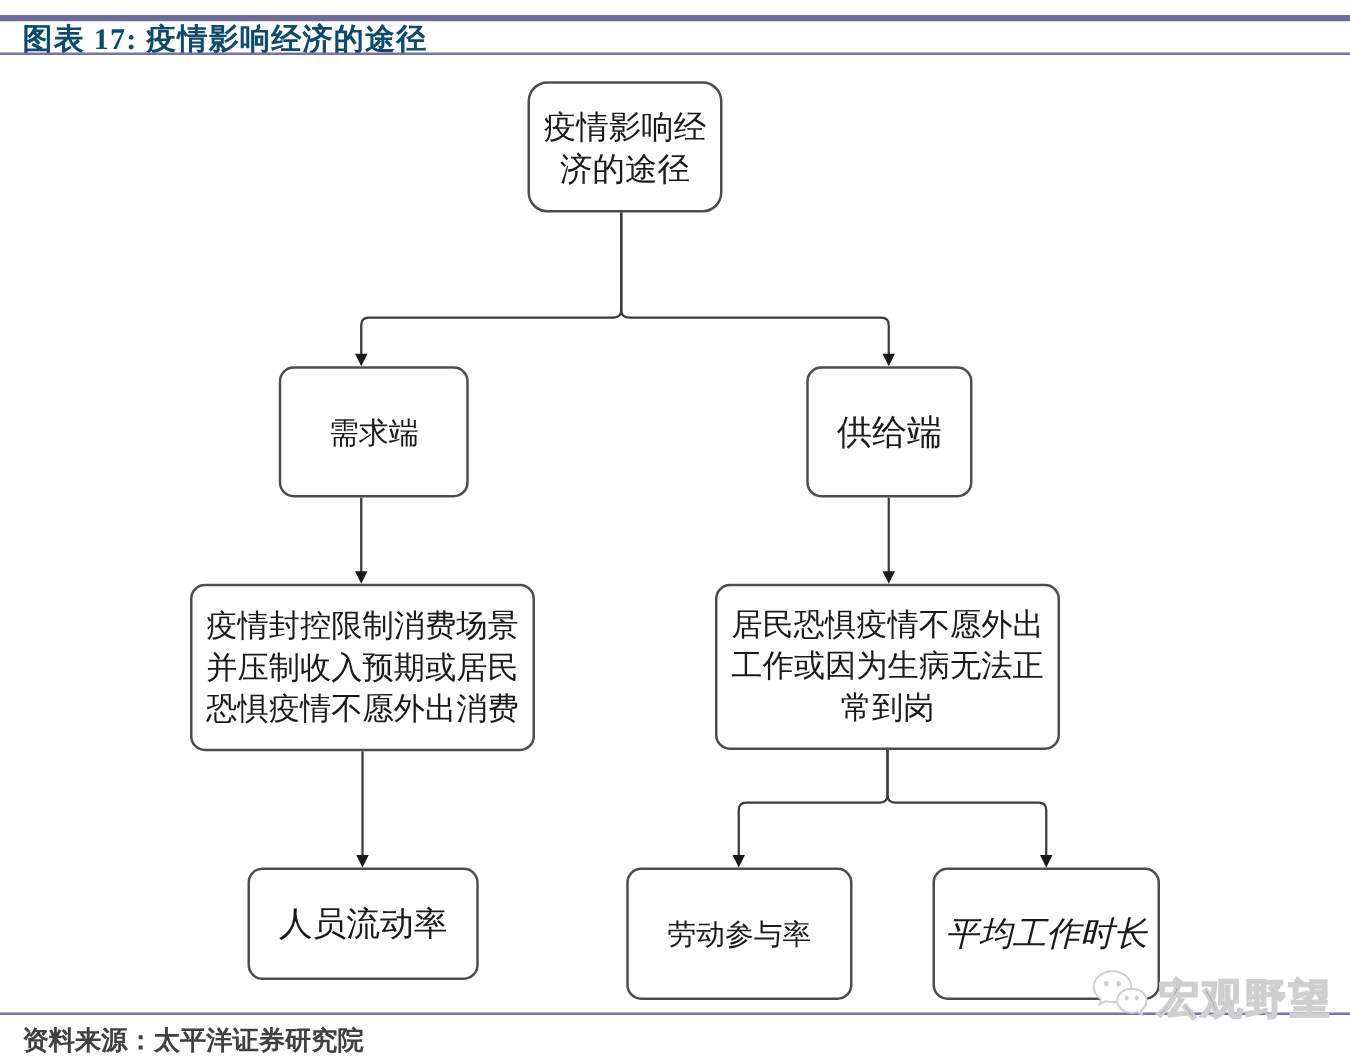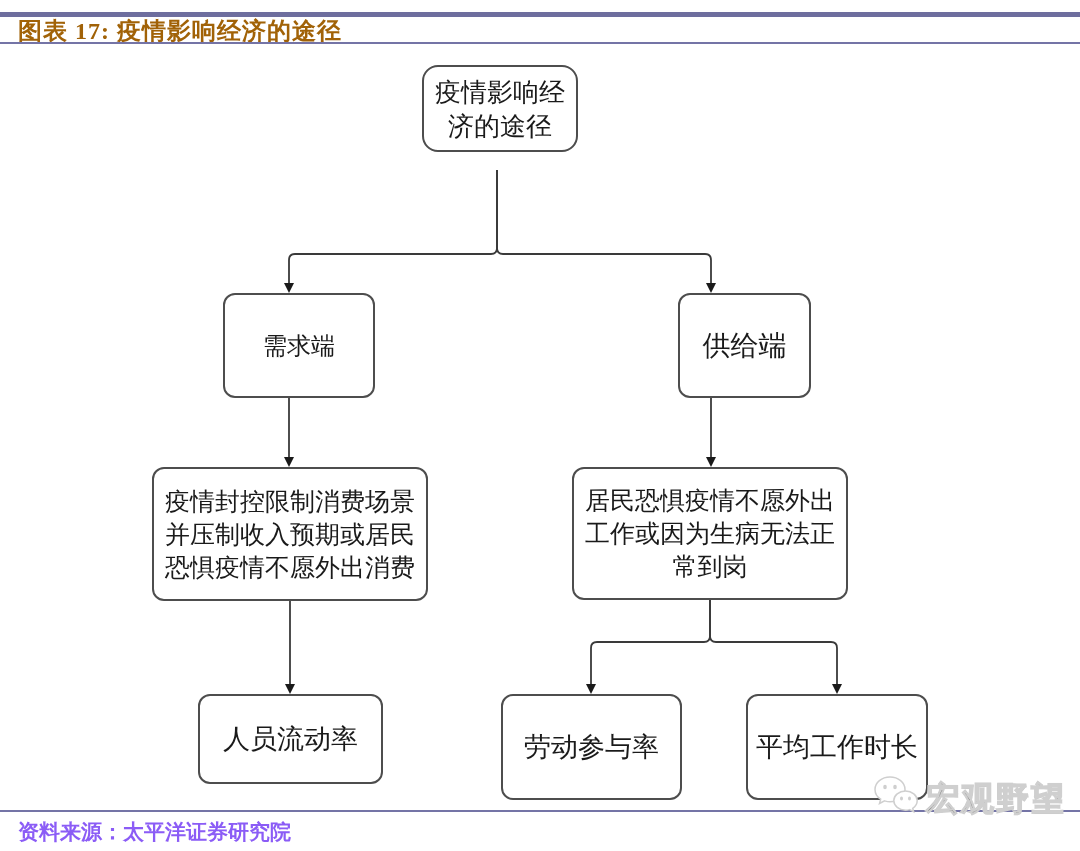--- a/index.html
+++ b/index.html
@@ -17,58 +17,58 @@
   .rule.thick { top: 12px; height: 5px; }
   .rule.thin-top { top: 42px; height: 2px; background: #7474a6; }
   .rule.thin-bottom { top: 810px; height: 2px; background: #7474a6; }
 
   .figure-title {
     position: absolute;
     top: 15px; left: 18px;
     font-family: "Liberation Serif", serif;
     font-weight: bold;
     font-size: 24px;
-    color: #a16207;
+    color: #0c4a6e;
     letter-spacing: 1px;
     white-space: nowrap;
   }
   .figure-source {
     position: absolute;
     top: 818px; left: 18px;
     font-family: "Liberation Serif", serif;
     font-weight: bold;
     font-size: 21px;
-    color: #8b5cf6;
+    color: #404040;
     white-space: nowrap;
   }
 
   
   .node {
     position: absolute;
     background: #ffffff;
     border: 2px solid #4d4d4d;
     border-radius: 12px;
     display: flex;
     align-items: center;
     justify-content: center;
     text-align: center;
     color: #1a1a1a;
     box-sizing: border-box;
     z-index: 2;
   }
   .node span { display: block; }
 
-  .node-root        { left: 422px; top: 65px;  width: 156px; height: 87px; border-radius: 16px; font-size: 26px; line-height: 34px; }
+  .node-root        { left: 422px; top: 65px;  width: 156px; height: 105px; border-radius: 16px; font-size: 26px; line-height: 34px; }
   .node-demand      { left: 223px; top: 293px; width: 152px; height: 105px; font-size: 24px; }
-  .node-supply      { left: 645px; top: 293px; width: 133px; height: 105px; font-size: 28px; margin-left: 33px; }
+  .node-supply      { left: 645px; top: 293px; width: 133px; height: 105px; font-size: 28px; }
   .node-demand-det  { left: 152px; top: 467px; width: 276px; height: 134px; font-size: 25px; line-height: 33px; padding: 0 8px; }
   .node-supply-det  { left: 572px; top: 467px; width: 276px; height: 133px; font-size: 25px; line-height: 33px; padding: 0 8px; }
   .node-mobility    { left: 198px; top: 694px; width: 185px; height: 90px; font-size: 27px; }
-  .node-particip    { left: 501px; top: 694px; width: 181px; height: 106px; font-size: 27px; }
-  .node-hours       { left: 746px; top: 694px; width: 182px; height: 106px; font-size: 27px; }
+  .node-particip    { left: 501px; top: 694px; width: 181px; height: 106px; font-size: 23px; }
+  .node-hours       { left: 746px; top: 694px; width: 182px; height: 106px; font-size: 27px; font-style: italic; }
 
   .node-root span       { width: 132px; }
   .node-demand-det span { width: 252px; }
   .node-supply-det span { width: 252px; }
 
   svg.connectors {
     position: absolute;
     left: 0; top: 0;
     z-index: 1;
   }

